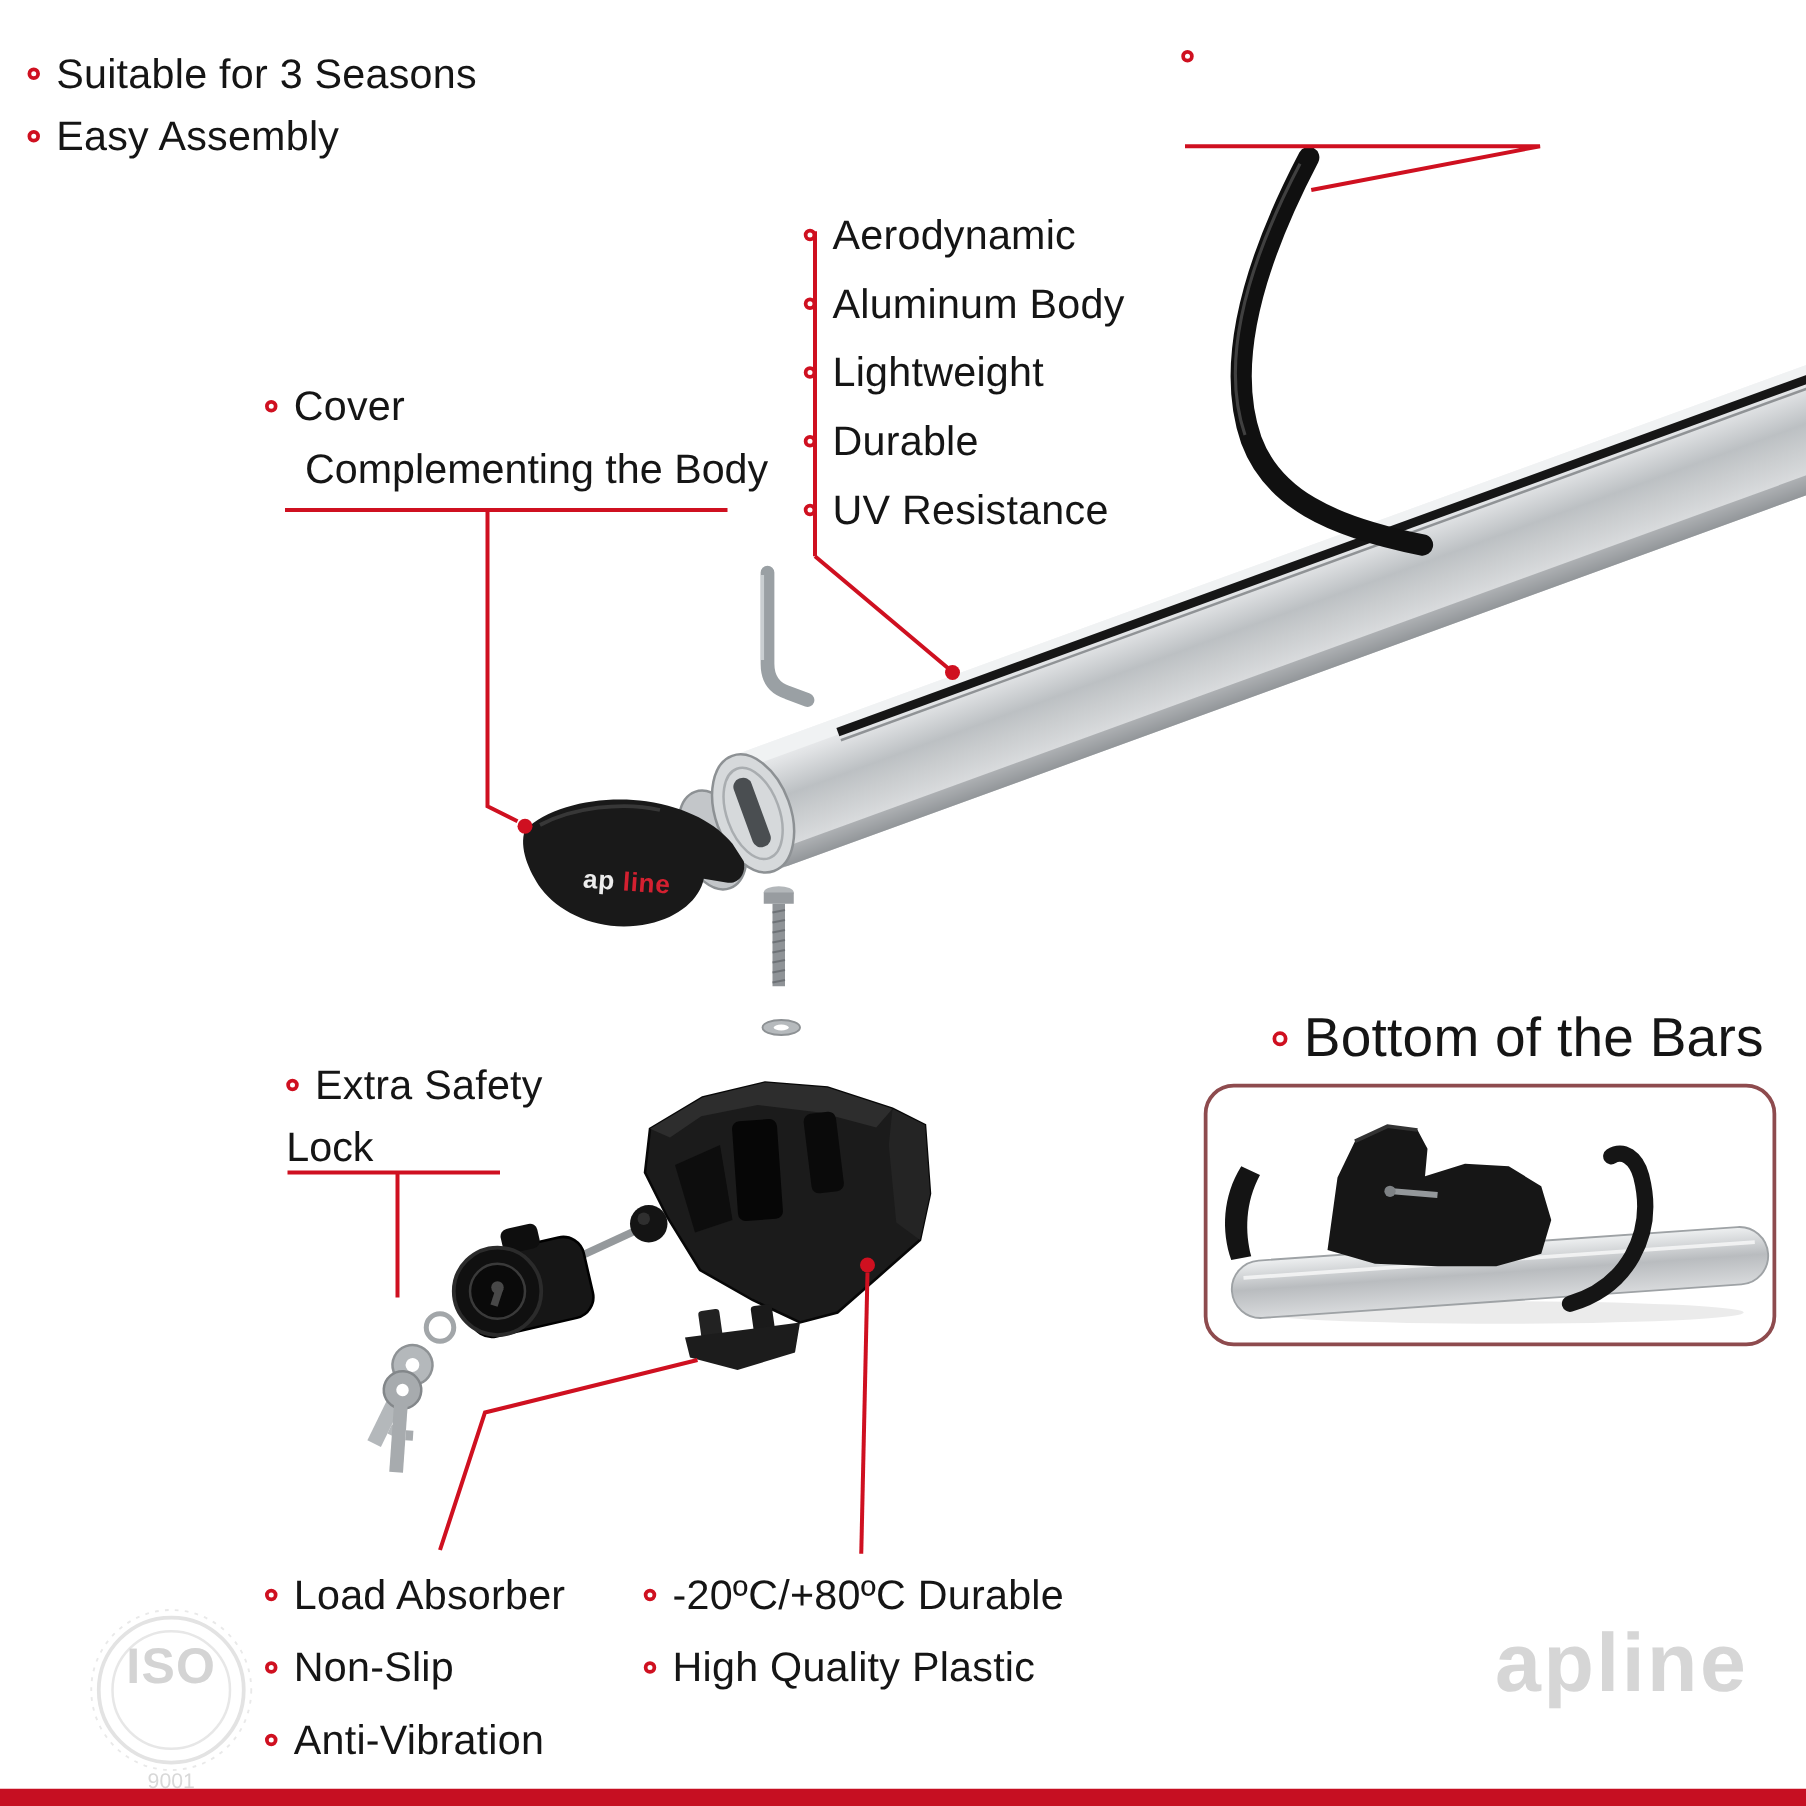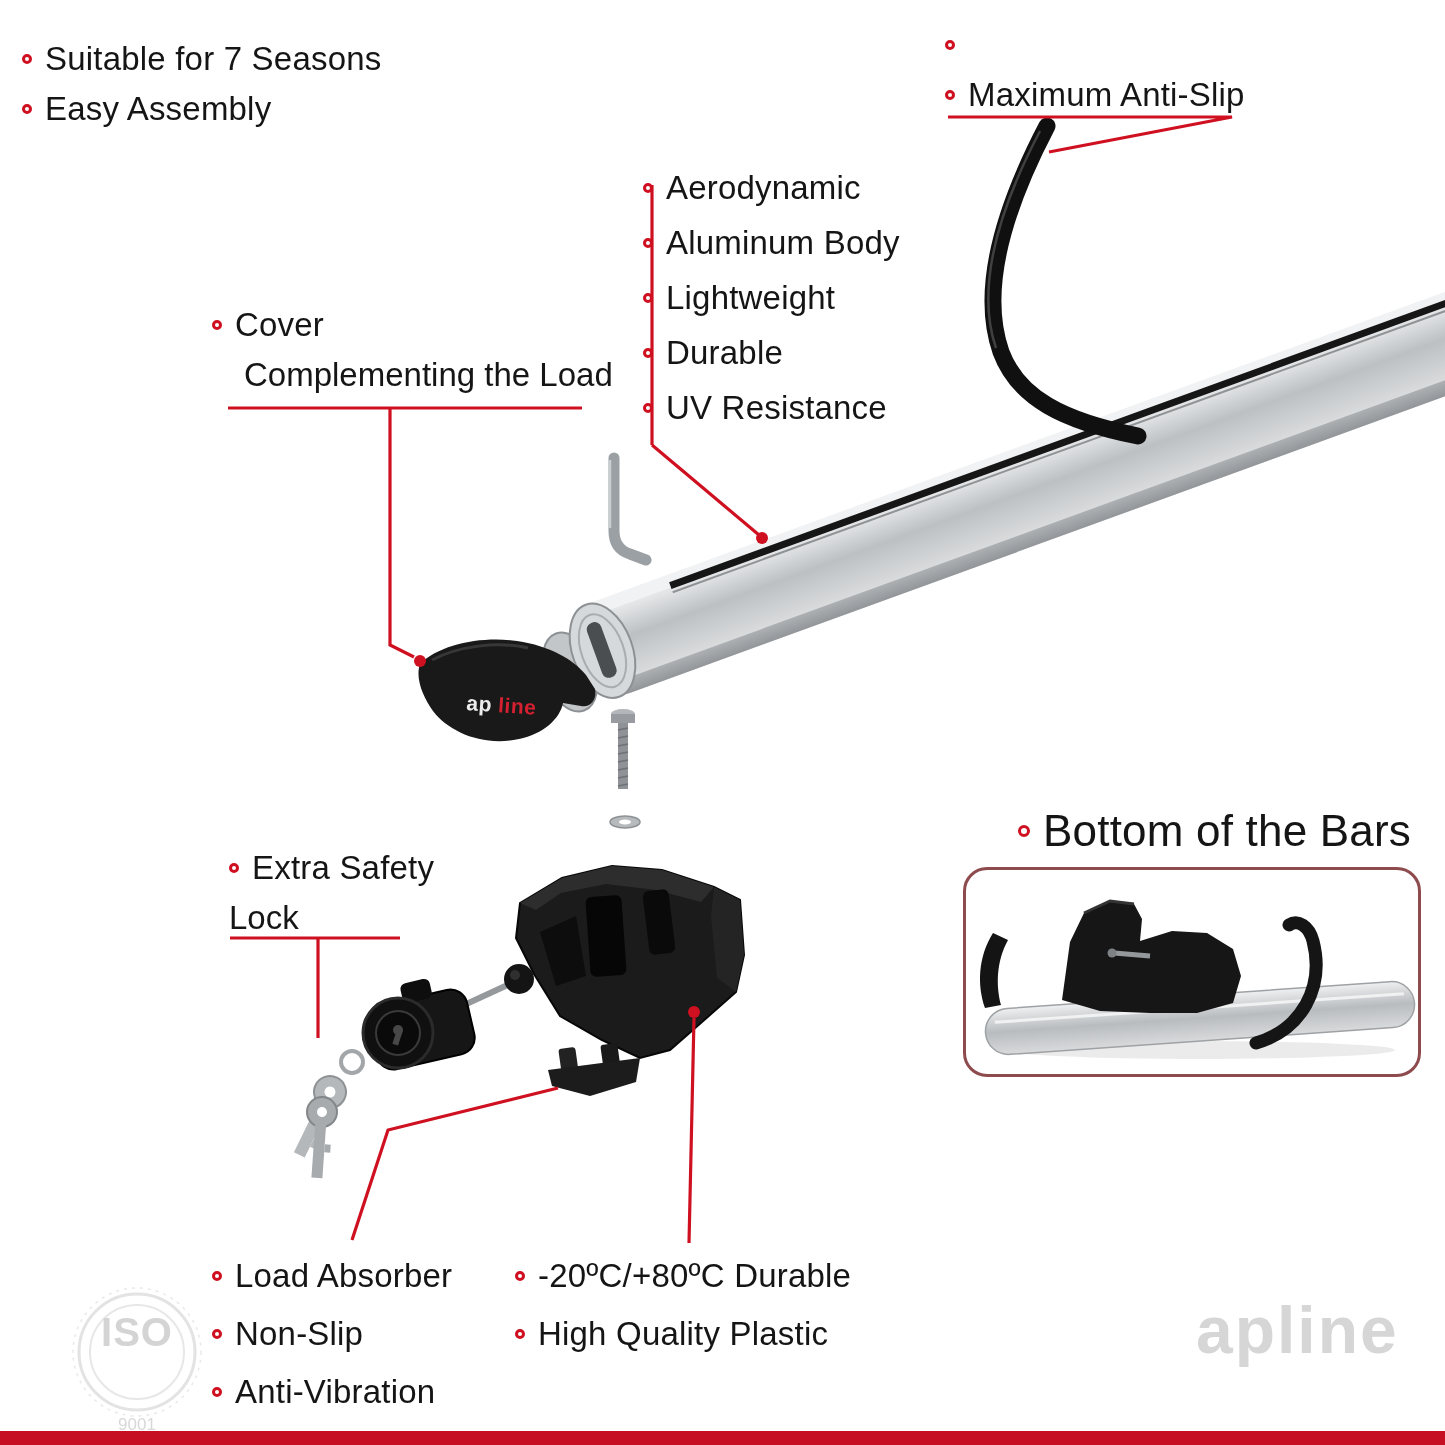--- a/index.html
+++ b/index.html
@@ -200,36 +200,32 @@
       <circle cx="762" cy="538" r="6"></circle>
       <circle cx="694" cy="1012" r="6"></circle>
     </g>
   </svg>
 
   <div class="bottom-box"></div>
 
   <div class="label-list" style="left:22px; top:34px;">
     <div class="feature">
       <span class="bullet"></span>
-      <span class="ftext">Suitable for 7 Seasons</span>
+      <span class="ftext">Suitable for 3 Seasons</span>
     </div>
     <div class="feature">
       <span class="bullet"></span>
       <span class="ftext">Easy Assembly</span>
     </div>
   </div>
 
   <div class="label-list" style="left:945px; top:20px;">
     <div class="feature">
       <span class="bullet"></span>
     </div>
-    <div class="feature">
-      <span class="bullet"></span>
-      <span class="ftext">Maximum Anti-Slip</span>
-    </div>
   </div>
 
   <div class="label-list" style="left:643px; top:160px;">
     <div class="feature tall">
       <span class="bullet"></span>
       <span class="ftext">Aerodynamic</span>
     </div>
     <div class="feature tall">
       <span class="bullet"></span>
       <span class="ftext">Aluminum Body</span>
@@ -246,21 +242,21 @@
       <span class="bullet"></span>
       <span class="ftext">UV Resistance</span>
     </div>
   </div>
 
   <div class="callout" style="left:212px; top:300px;">
     <div class="feature">
       <span class="bullet"></span>
       <span class="ftext">Cover</span>
     </div>
-    <span class="second-line" style="margin-left:32px;">Complementing the Load</span>
+    <span class="second-line" style="margin-left:32px;">Complementing the Body</span>
   </div>
 
   <div class="callout" style="left:229px; top:843px;">
     <div class="feature">
       <span class="bullet"></span>
       <span class="ftext">Extra Safety</span>
     </div>
     <span class="second-line" style="">Lock</span>
   </div>
 

